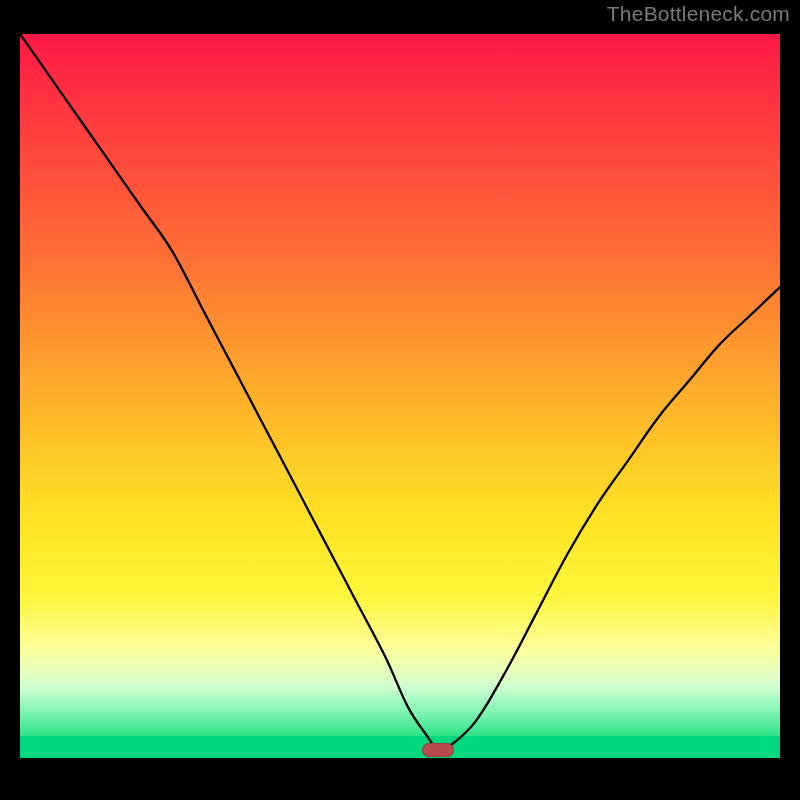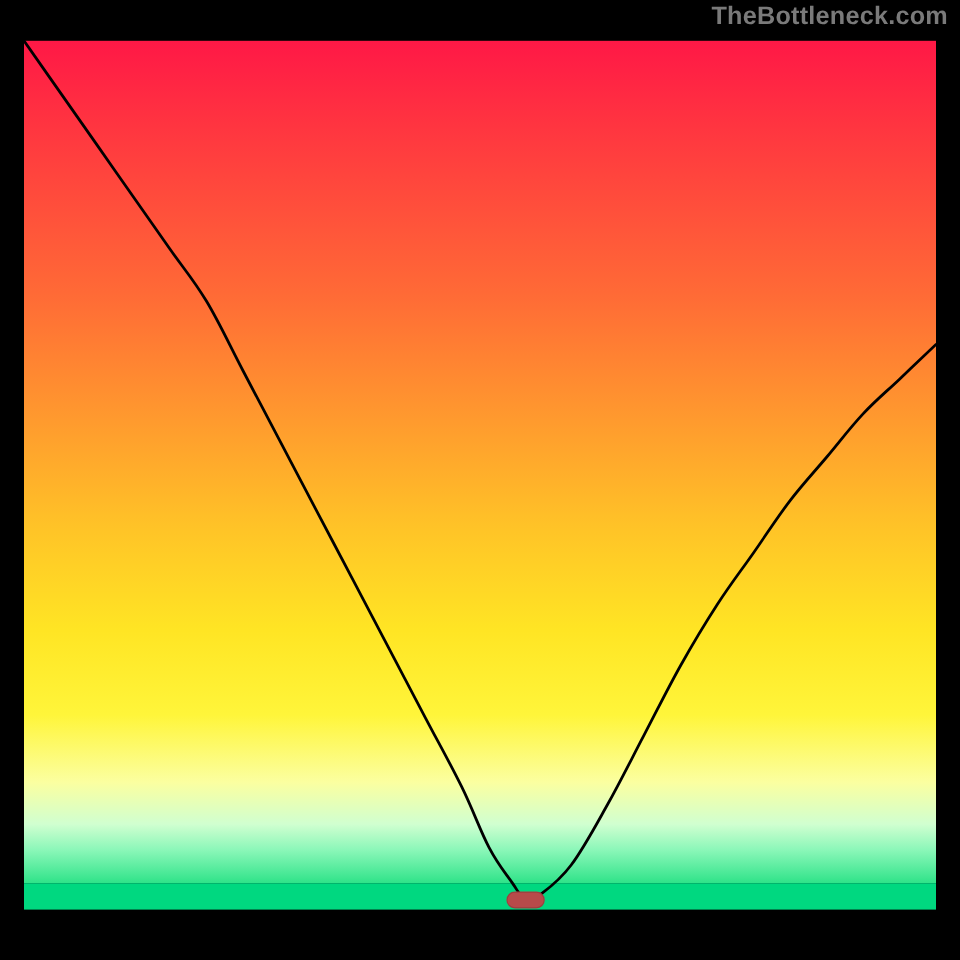--- a/index.html
+++ b/index.html
@@ -68,21 +68,21 @@
     background: #b84a4a;
     transform: translate(-50%, -50%);
     box-shadow: 0 0 0 1px rgba(0,0,0,0.15) inset;
   }
   .watermark {
     position: absolute;
     top: 2px;
     right: 10px;
     color: #7a7a7a;
     font-size: 21px;
-    font-weight: 700;
+    font-weight: 400;
     letter-spacing: 0.2px;
   }
 </style>
 </head>
 <body>
 
 <div class="stage">
 
   <div class="watermark">TheBottleneck.com</div>
 

